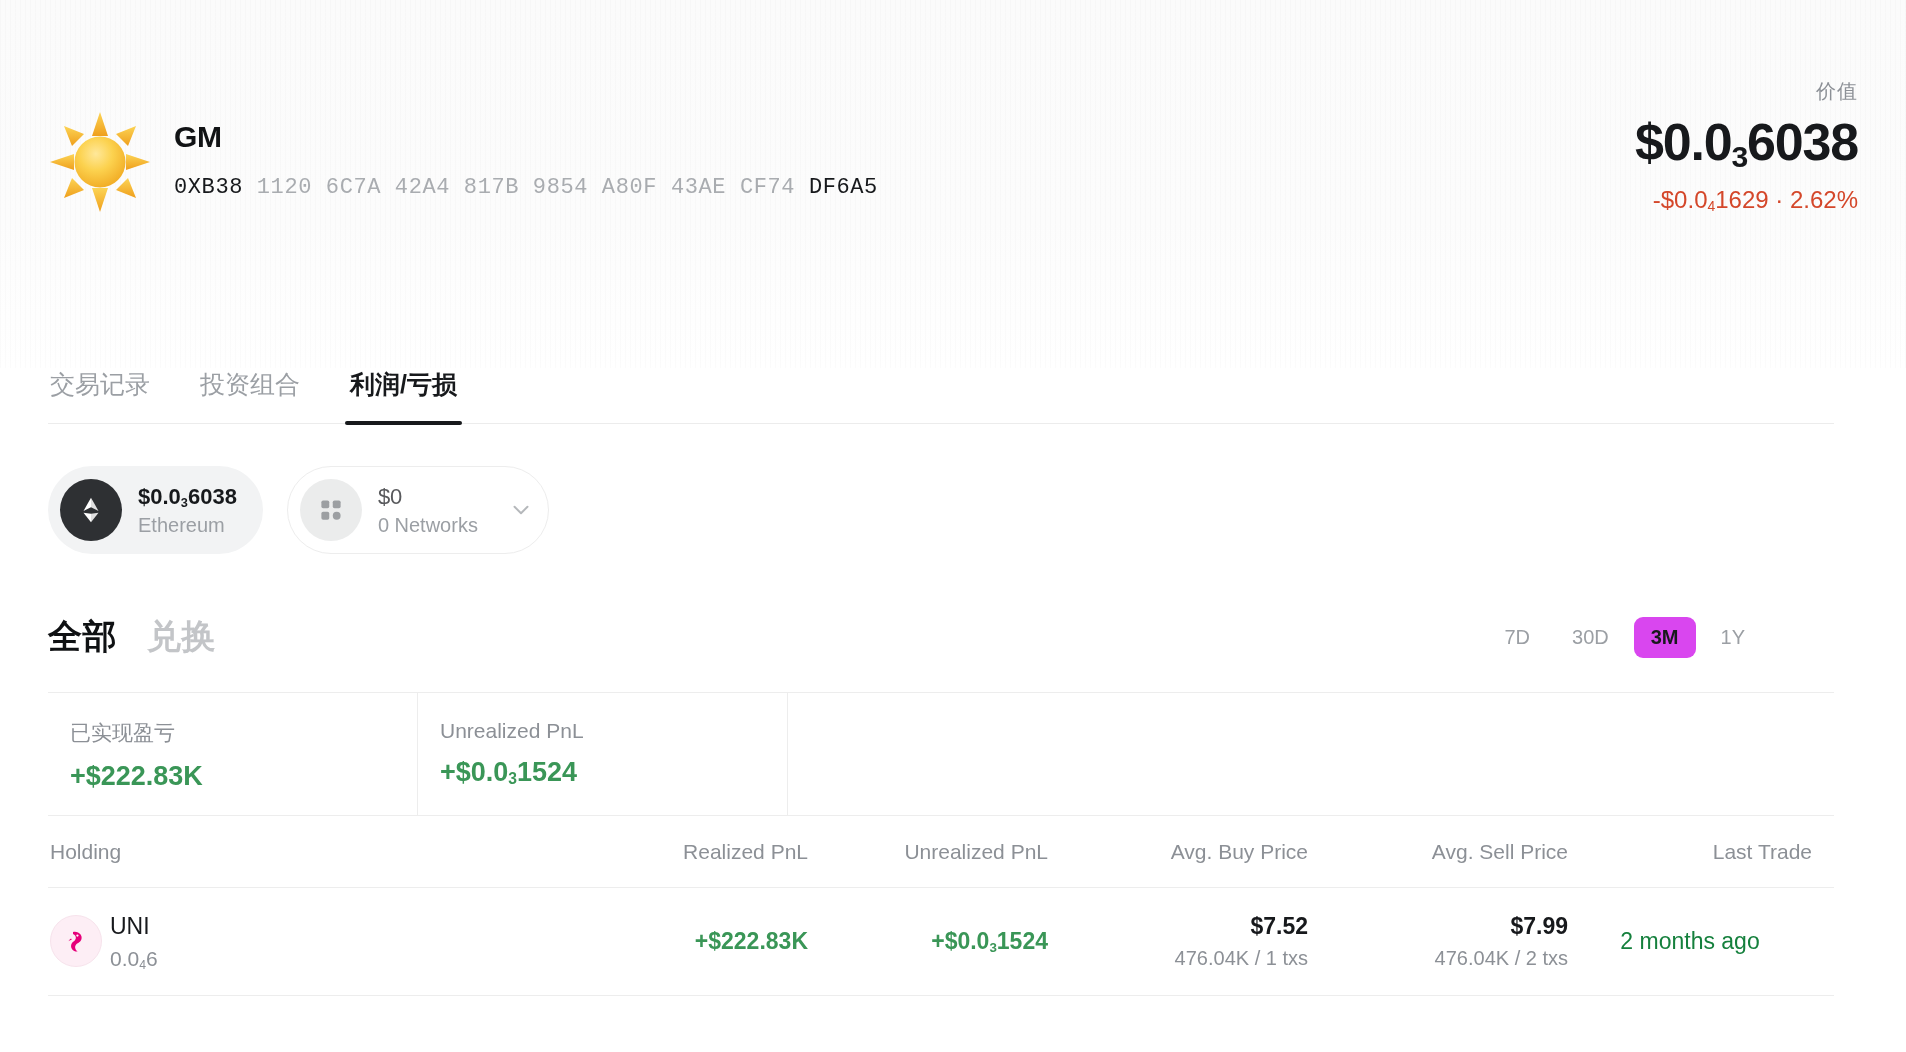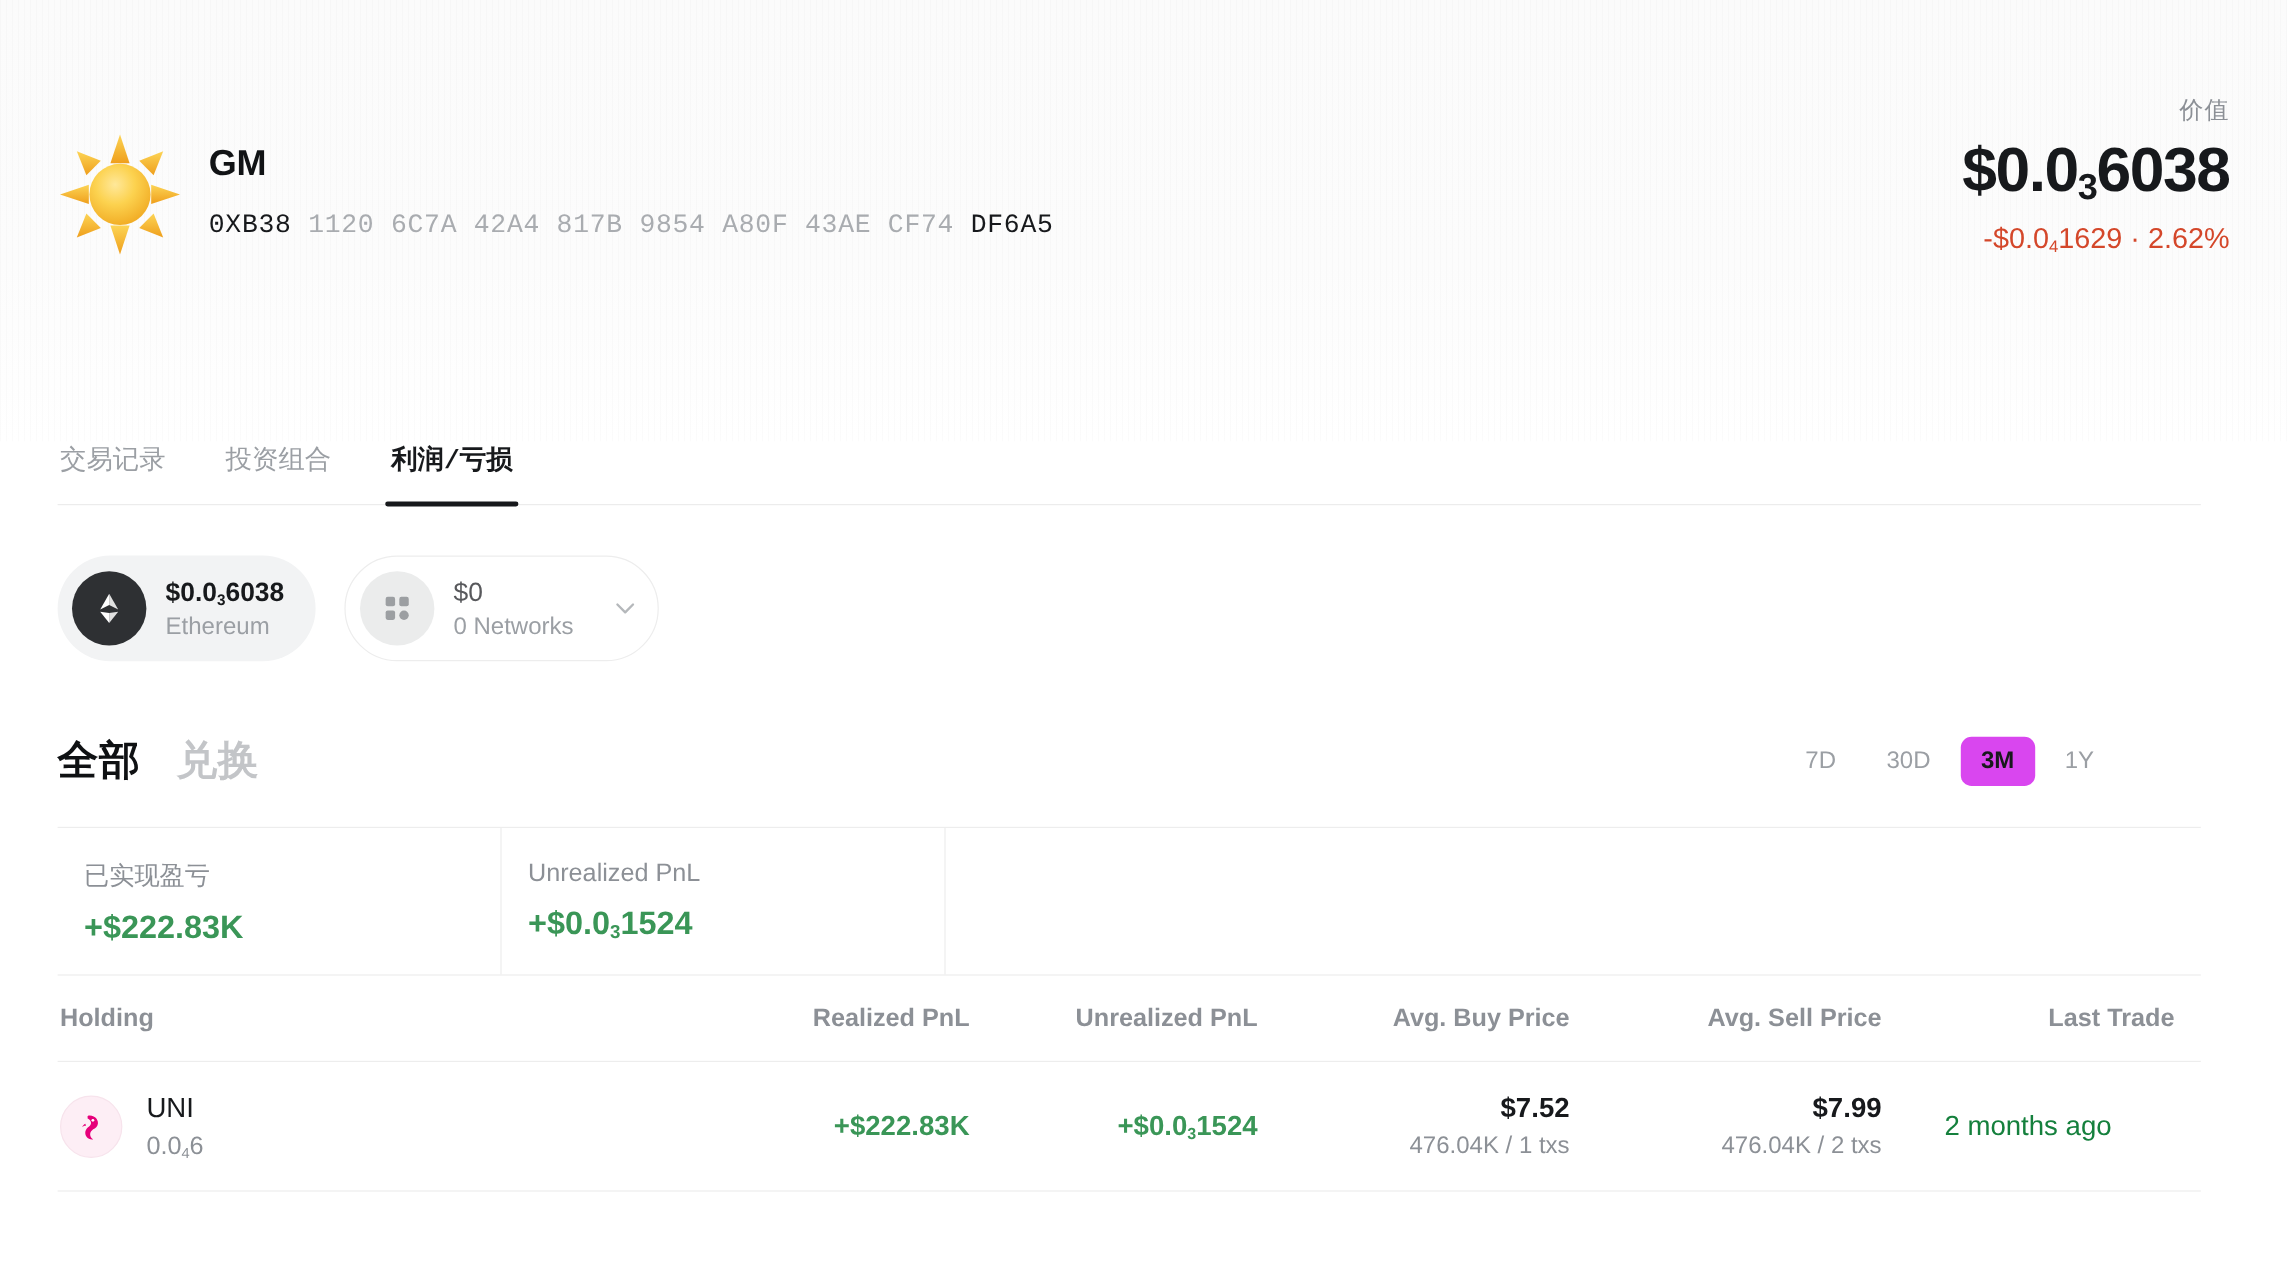--- a/index.html
+++ b/index.html
@@ -65,25 +65,24 @@
     position: relative;
     padding: 0 48px;
     background: #ffffff;
   }
   .tabs {
     display: flex; gap: 46px;
     border-bottom: 1px solid #ececec;
     width: 1786px;
   }
   .tab {
-    font-size: 22px; color: #9b9fa4; font-weight: 400;
+    font-size: 25px; color: #9b9fa4; font-weight: 400;
     padding: 0 2px 22px 2px;
     position: relative; cursor: pointer;
     white-space: nowrap;
-    font-family: Liberation Mono, monospace;
   }
   .tab.active { color: #17191c; font-weight: 700; }
   .tab.active::after {
     content: ""; position: absolute;
     left: -3px; right: -3px; bottom: -2px;
     height: 4px; background: #17191c; border-radius: 2px;
   }
 
   
   .chains { display: flex; gap: 24px; padding: 42px 48px 0 48px; }
@@ -142,31 +141,31 @@
   .stat-value.pos { color: #3a9657; }
 
   
   .table { margin: 0 48px; width: 1786px; }
   .trow {
     display: flex; align-items: center;
     border-bottom: 1px solid #ededed;
   }
   .thead .trow { height: 72px; border-bottom: 1px solid #ededed; }
   .th {
-    font-size: 21px; color: #8c9096; font-weight: 700;
+    font-size: 21px; color: #8c9096; font-weight: 400;
   }
   .tbody .trow { height: 108px; }
   .col-holding { width: 520px; padding-left: 2px; }
   .col-rpnl    { width: 240px; text-align: right; }
   .col-upnl    { width: 240px; text-align: right; }
   .col-buy     { width: 260px; text-align: right; }
   .col-sell    { width: 260px; text-align: right; }
   .col-last    { flex: 1; text-align: right; padding-right: 22px; }
 
-  .holding-cell { display: flex; align-items: center; gap: 20px; }
+  .holding-cell { display: flex; align-items: center; gap: 8px; }
   .tok-logo {
     width: 52px; height: 52px; border-radius: 50%;
     background: #fdeef5; flex: none;
     display: flex; align-items: center; justify-content: center;
     border: 1px solid #f7e3ec;
   }
   .tok-name { font-size: 23px; color: #17191c; font-weight: 400; line-height: 1.25; }
   .tok-amt { font-size: 21px; color: #8c9096; margin-top: 6px; }
   .val-pos { font-size: 23px; font-weight: 700; color: #3a9657; }
   .val-main { font-size: 23px; font-weight: 700; color: #17191c; }

